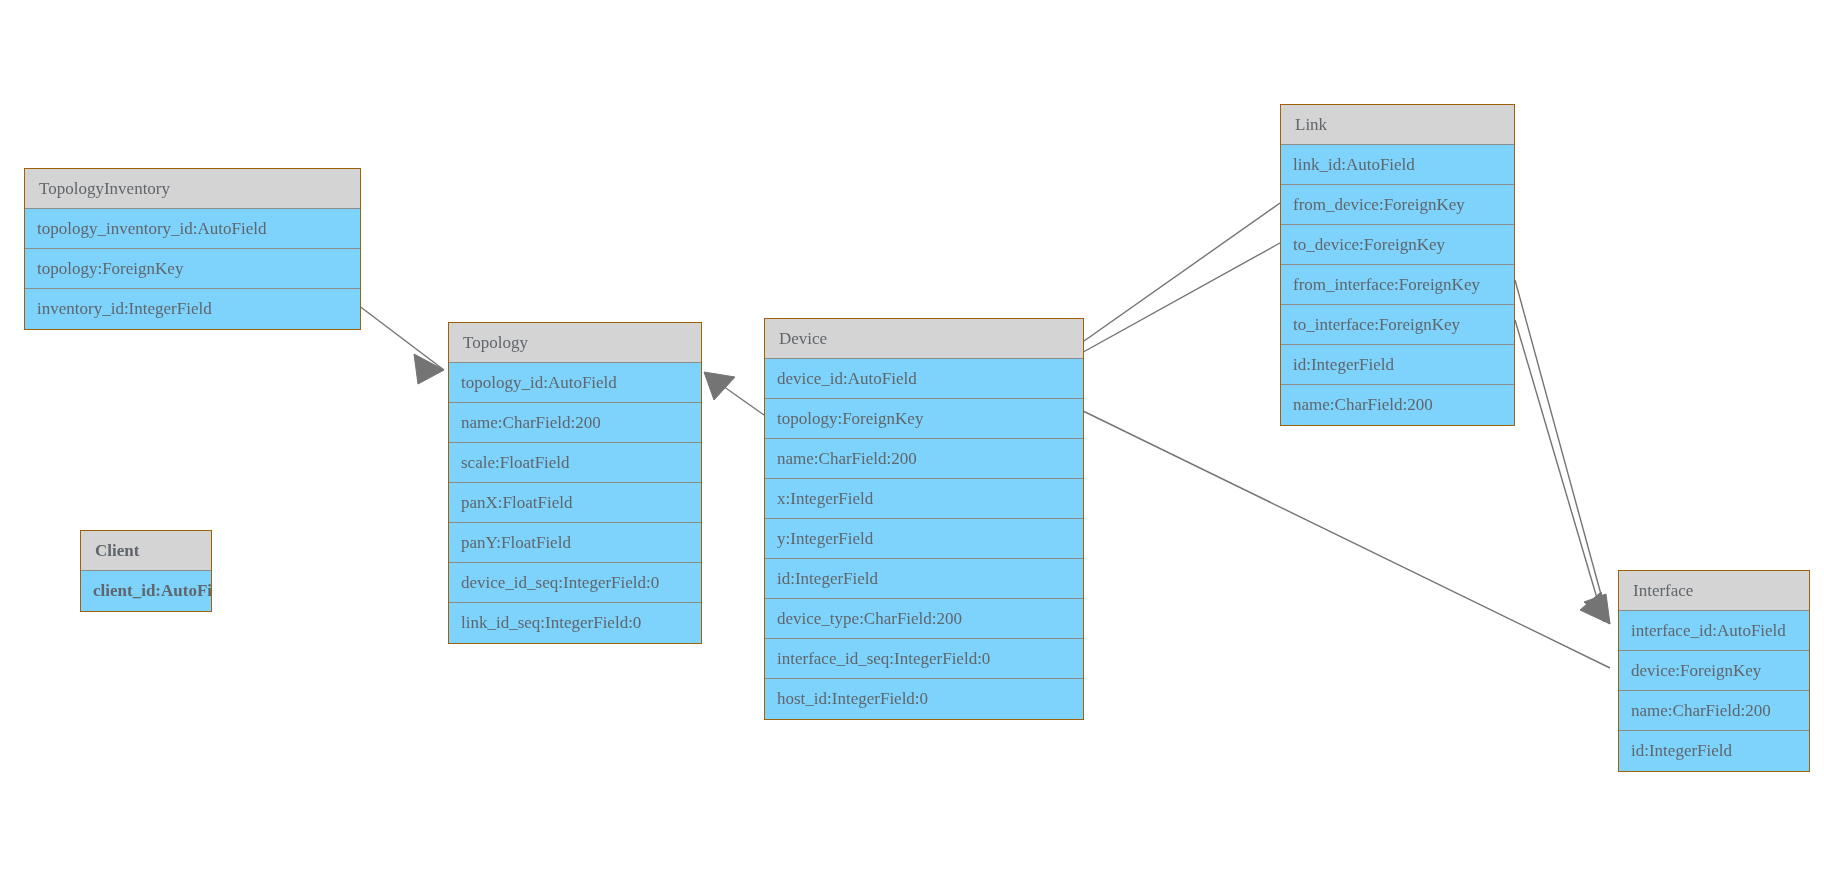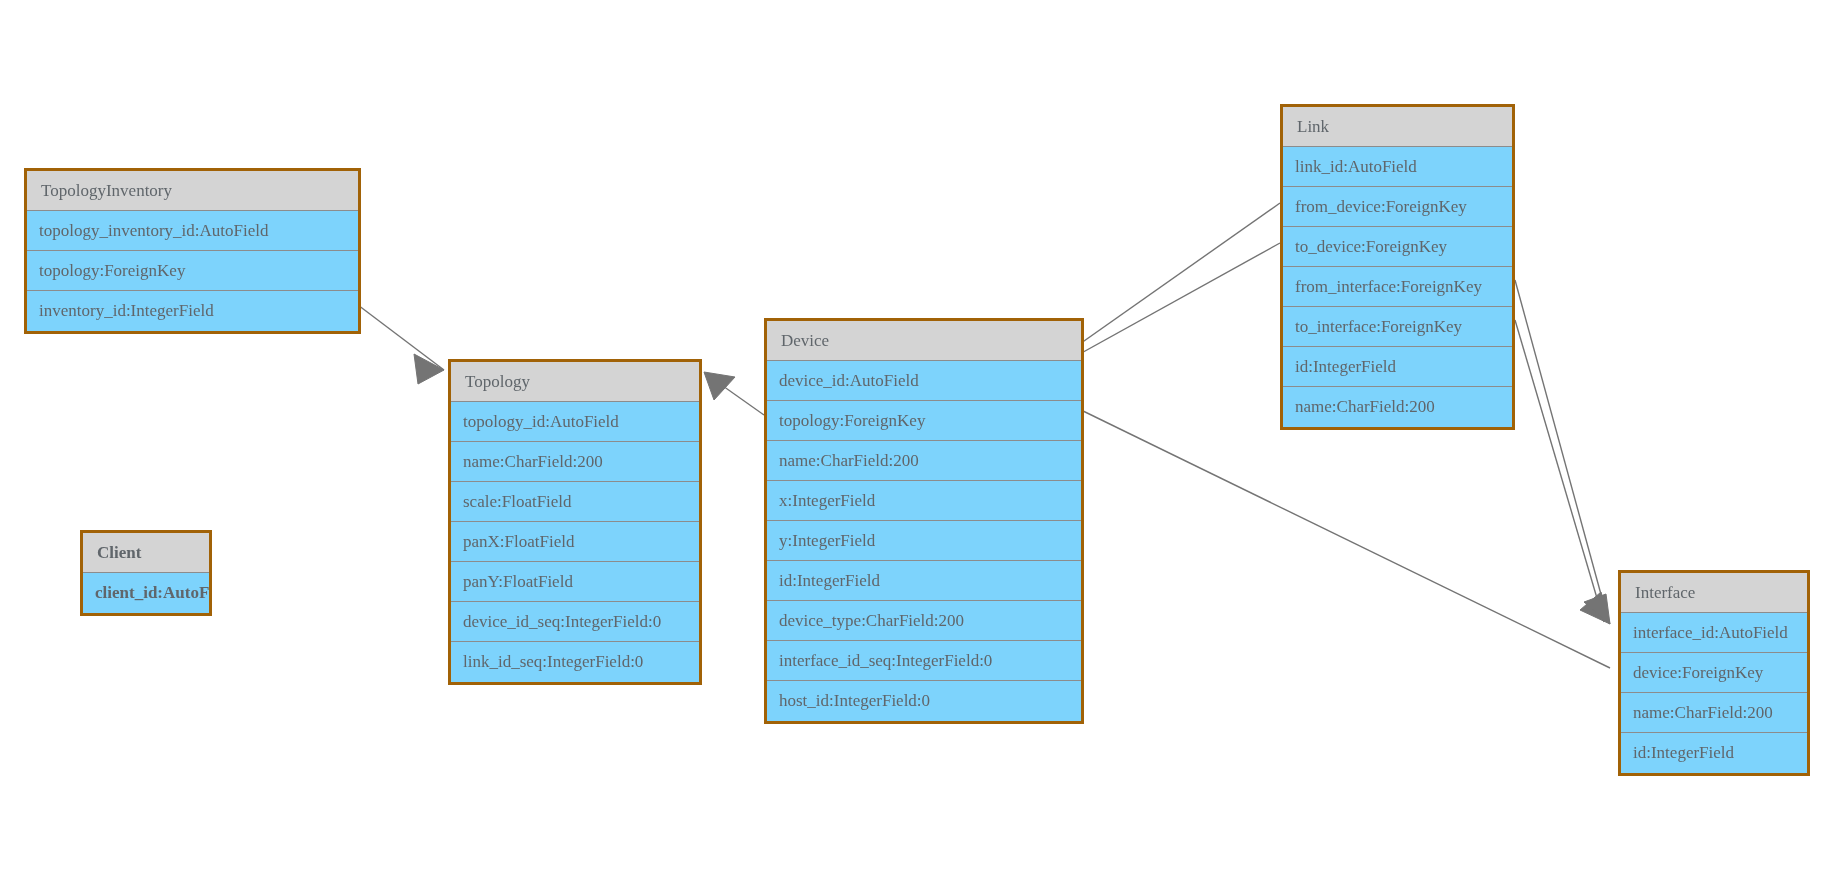--- a/index.html
+++ b/index.html
@@ -22,21 +22,21 @@
   #edges {
     position: absolute;
     left: 0;
     top: 0;
     width: 1824px;
     height: 874px;
     pointer-events: none;
   }
   .entity {
     position: absolute;
-    border: 3px solid #a16207;
+    border: 1px solid #a16207;
     box-sizing: border-box;
     background: #ffffff;
   }
   .entity-header {
     background: #d4d4d4;
     border-bottom: 1px solid #8c8c8c;
     color: #60666b;
     font-size: 17px;
     line-height: 40px;
     height: 40px;
@@ -101,21 +101,21 @@
       <div class="entity" style="left: 24px; top: 168px; width: 337px;">
         <div class="entity-header">TopologyInventory</div>
         <div class="entity-row">topology_inventory_id:AutoField</div>
         <div class="entity-row">topology:ForeignKey</div>
         <div class="entity-row">inventory_id:IntegerField</div>
       </div>
       <div class="entity" style="left: 80px; top: 530px; width: 132px; font-weight: bold;">
         <div class="entity-header">Client</div>
         <div class="entity-row">client_id:AutoField</div>
       </div>
-      <div class="entity" style="left: 448px; top: 322px; width: 254px; margin-top: 37px;">
+      <div class="entity" style="left: 448px; top: 322px; width: 254px;">
         <div class="entity-header">Topology</div>
         <div class="entity-row">topology_id:AutoField</div>
         <div class="entity-row">name:CharField:200</div>
         <div class="entity-row">scale:FloatField</div>
         <div class="entity-row">panX:FloatField</div>
         <div class="entity-row">panY:FloatField</div>
         <div class="entity-row">device_id_seq:IntegerField:0</div>
         <div class="entity-row">link_id_seq:IntegerField:0</div>
       </div>
       <div class="entity" style="left: 764px; top: 318px; width: 320px;">

